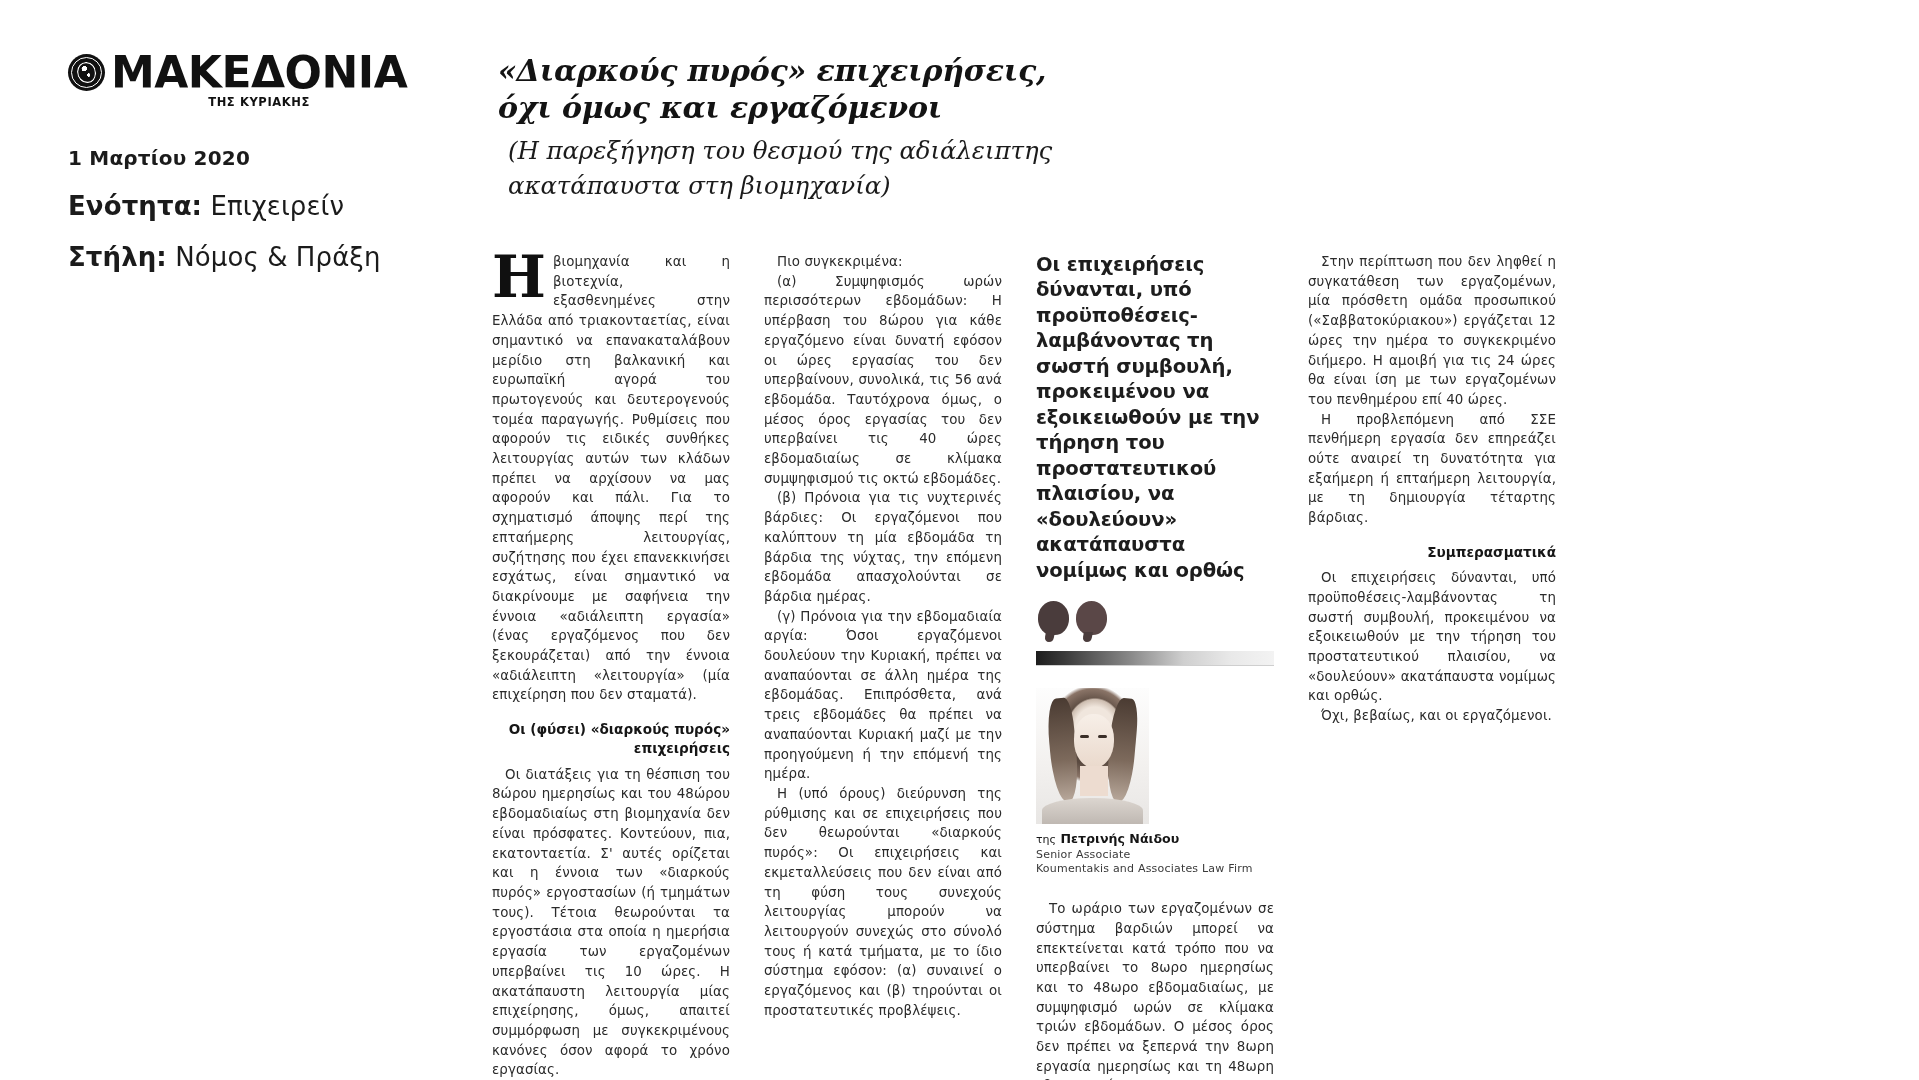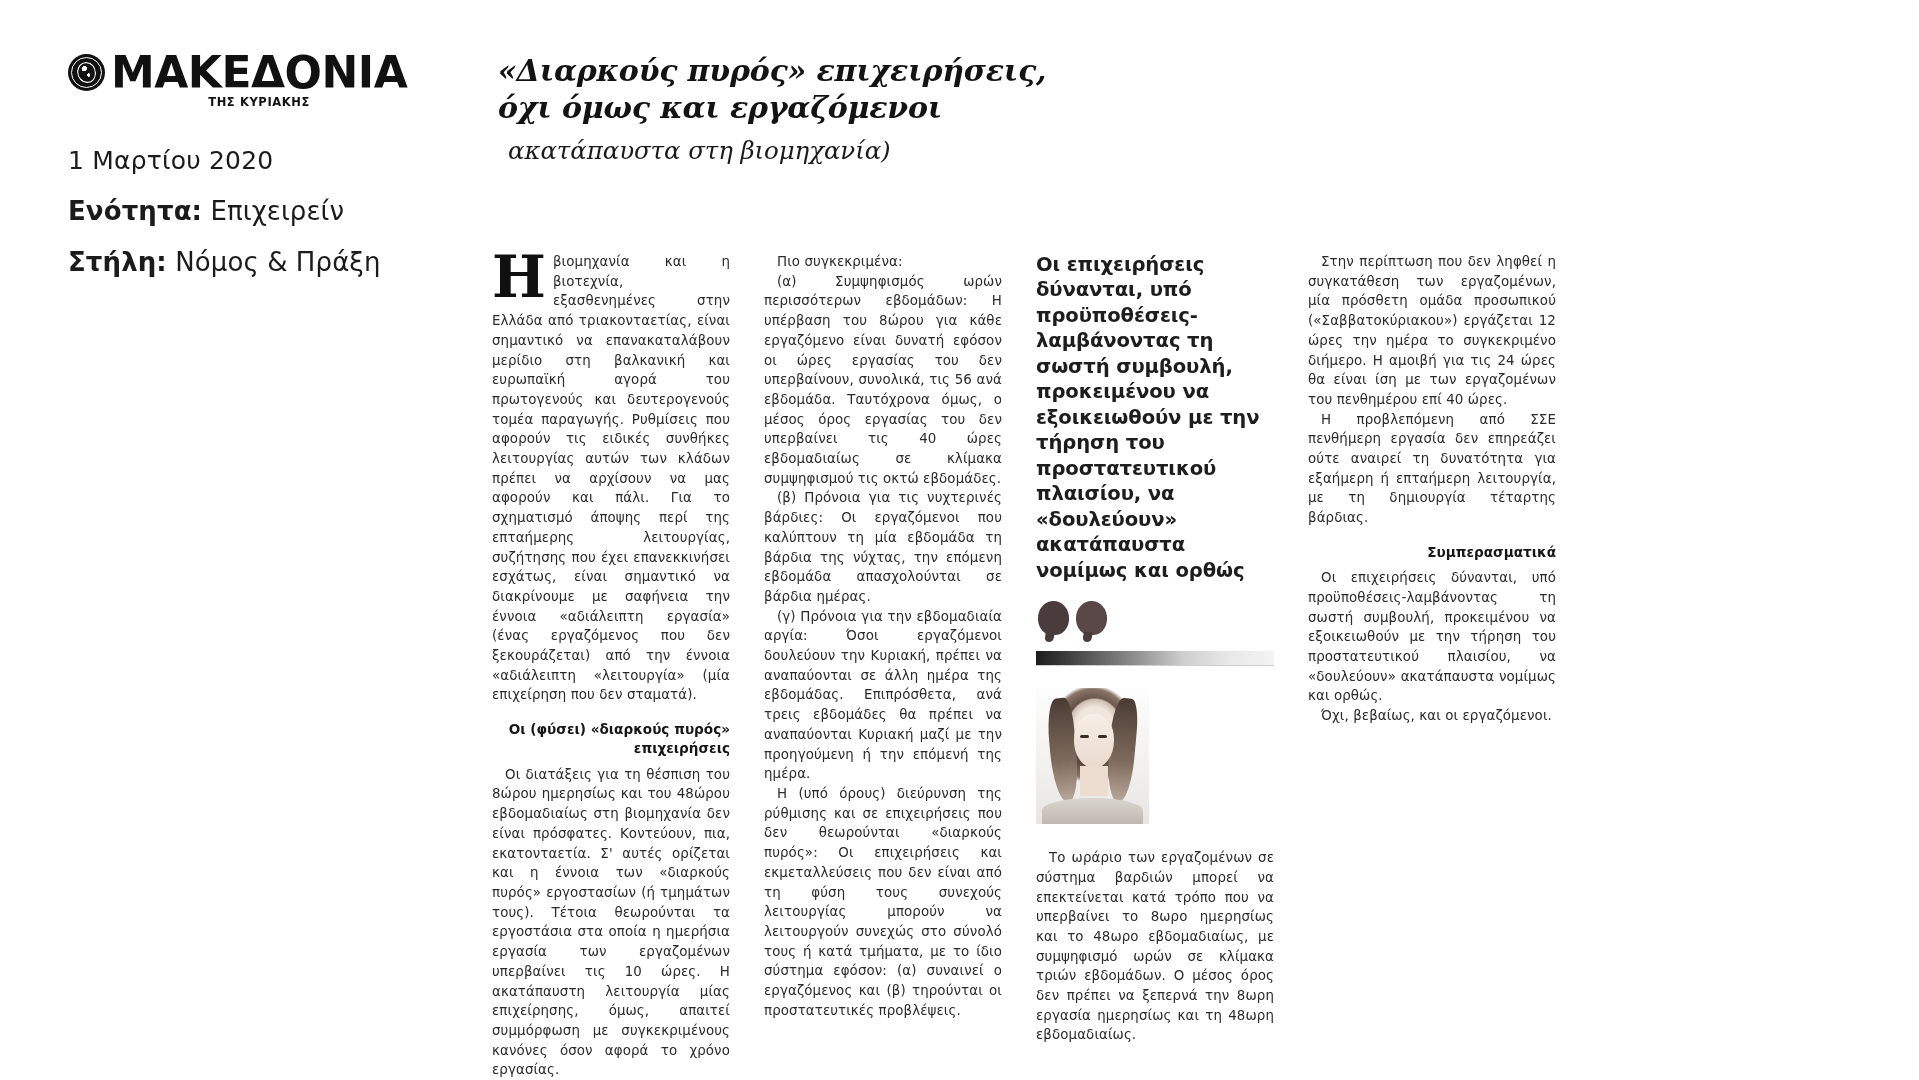--- a/index.html
+++ b/index.html
@@ -79,22 +79,22 @@
     font-size: 11.5px;
     letter-spacing: 0.6px;
     color: #111;
     text-align: center;
     margin-top: 1px;
   }
 
   .side-date {
     margin-top: 37px;
     font-family: "DejaVu Sans", sans-serif;
-    font-weight: 400;
-    font-size: 25px;
+    font-weight: 700;
+    font-size: 20px;
     color: #1b1b1b;
     letter-spacing: 0.2px;
   }
   .side-meta {
     margin-top: 21px;
     font-family: "DejaVu Sans", sans-serif;
     font-size: 26px;
     color: #1b1b1b;
     letter-spacing: 0.1px;
   }
@@ -323,20 +323,21 @@
       <span>Νόμος &amp; Πράξη</span>
     </div>
   </div>
 
   <div class="headline-block">
     <div class="headline">
       <div>«Διαρκούς πυρός» επιχειρήσεις,</div>
       <div>όχι όμως και εργαζόμενοι</div>
     </div>
     <div class="subhead">
+      <div>(Η παρεξήγηση του θεσμού της αδιάλειπτης</div>
       <div>ακατάπαυστα στη βιομηχανία)</div>
     </div>
   </div>
 
   <div class="cols">
 
     <div class="col col1">
       <div class="body-text">
         <p class="noindent dropcap-para">
           <span class="dropcap">Η</span><span>βιομηχανία και η βιοτεχνία, εξασθενημένες στην Ελλάδα από τριακονταετίας, είναι σημαντικό να επανακαταλάβουν μερίδιο στη βαλκανική και ευρωπαϊκή αγορά του πρωτογενούς και δευτερογενούς τομέα παραγωγής. Ρυθμίσεις που αφορούν τις ειδικές συνθήκες λειτουργίας αυτών των κλάδων πρέπει να αρχίσουν να μας αφορούν και πάλι. Για το σχηματισμό άποψης περί της επταήμερης λειτουργίας, συζήτησης που έχει επανεκκινήσει εσχάτως, είναι σημαντικό να διακρίνουμε με σαφήνεια την έννοια «αδιάλειπτη εργασία» (ένας εργαζόμενος που δεν ξεκουράζεται) από την έννοια «αδιάλειπτη «λειτουργία» (μία επιχείρηση που δεν σταματά).</span>
@@ -374,20 +375,28 @@
           <div class="hair-l"></div>
           <div class="hair-r"></div>
           <div class="face"></div>
           <div class="eye-l"></div>
           <div class="eye-r"></div>
           <div class="neck"></div>
           <div class="shoulder"></div>
         </div>
       </div>
 
+      <div class="byline">
+        <div class="name">
+          <span class="pre">της</span>
+          <span>Πετρινής Νάιδου</span>
+        </div>
+        <div class="role">Senior Associate</div>
+        <div class="firm">Koumentakis and Associates Law Firm</div>
+      </div>
 
       <div class="body-text col3-tail">
         <p>Το ωράριο των εργαζομένων σε σύστημα βαρδιών μπορεί να επεκτείνεται κατά τρόπο που να υπερβαίνει το 8ωρο ημερησίως και το 48ωρο εβδομαδιαίως, με συμψηφισμό ωρών σε κλίμακα τριών εβδομάδων. Ο μέσος όρος δεν πρέπει να ξεπερνά την 8ωρη εργασία ημερησίως και τη 48ωρη εβδομαδιαίως.</p>
       </div>
     </div>
 
     <div class="col col4">
       <div class="body-text">
         <p>Στην περίπτωση που δεν ληφθεί η συγκατάθεση των εργαζομένων, μία πρόσθετη ομάδα προσωπικού («Σαββατοκύριακου») εργάζεται 12 ώρες την ημέρα το συγκεκριμένο διήμερο. Η αμοιβή για τις 24 ώρες θα είναι ίση με των εργαζομένων του πενθημέρου επί 40 ώρες.</p>
         <p>Η προβλεπόμενη από ΣΣΕ πενθήμερη εργασία δεν επηρεάζει ούτε αναιρεί τη δυνατότητα για εξαήμερη ή επταήμερη λειτουργία, με τη δημιουργία τέταρτης βάρδιας.</p>

